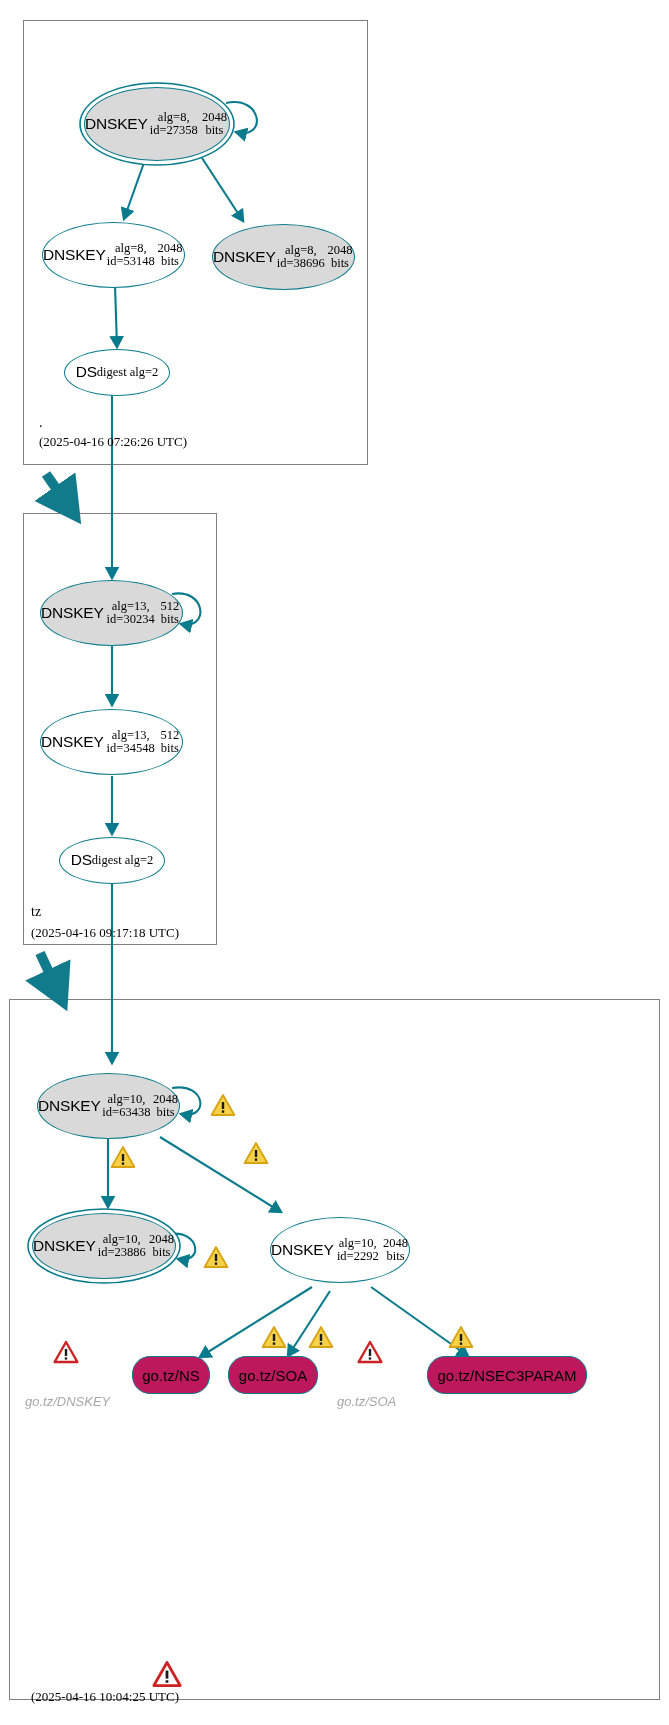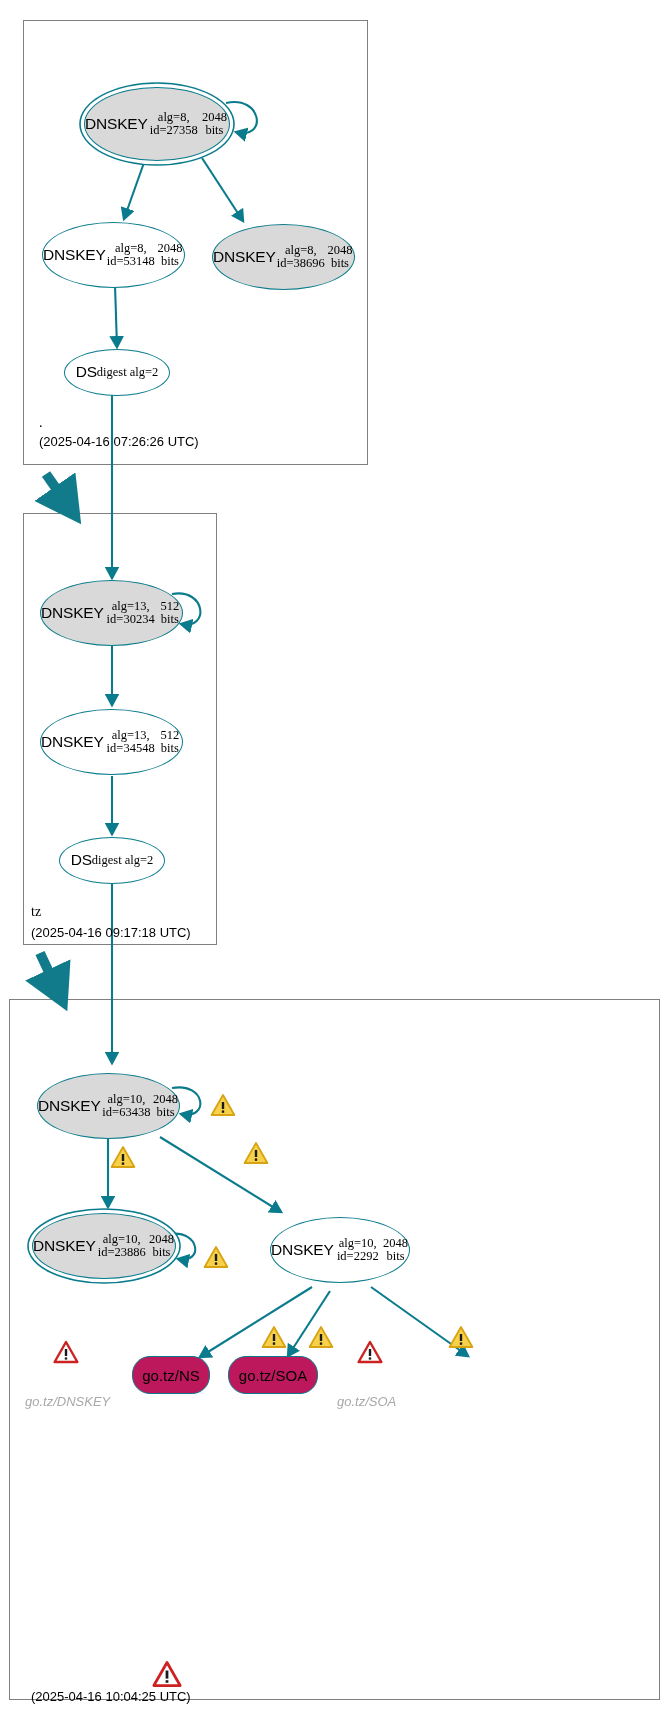--- a/index.html
+++ b/index.html
@@ -78,21 +78,21 @@
   }
   .zone-label {
     position: absolute;
     font-family: "Liberation Serif", "DejaVu Serif", serif;
     font-size: 14px;
     color: #000;
     white-space: nowrap;
   }
   .zone-time {
     position: absolute;
-    font-family: Liberation Sans, sans-serif;
+    font-family: Liberation Serif, serif;
     font-size: 13px;
     color: #000;
     white-space: nowrap;
     text-align: right;
   }
   .ghost-label {
     position: absolute;
     font-family: "Liberation Sans", "DejaVu Sans", sans-serif;
     font-style: italic;
     font-size: 13px;
@@ -224,20 +224,21 @@
   <div class="node ellipse plain" style="left:270px; top:1217px; width:140px; height:66px;">
     <span class="t1">DNSKEY</span>
     <span class="t2">alg=10, id=2292</span>
     <span class="t3">2048 bits</span>
   </div>
 
   <div class="rrset-box" style="left:132px; top:1356px; width:78px; height:38px;">go.tz/NS</div>
 
   <div class="rrset-box" style="left:228px; top:1356px; width:90px; height:38px;">go.tz/SOA</div>
 
+  <div class="rrset-box" style="left:427px; top:1356px; width:160px; height:38px;">go.tz/NSEC3PARAM</div>
 
   <div class="ghost-label" style="left:25px; top:1370px;">go.tz/DNSKEY</div>
   <div class="ghost-label" style="left:337px; top:1370px;">go.tz/SOA</div>
 
   <div class="zone-label" style="left:31px; top:1760px;margin-left:12px;">go.tz</div>
   <div class="zone-time" style="left:31px; top:1689px;">(2025-04-16 10:04:25 UTC)</div>
 
   <svg class="icon-warn" style="left:210px; top:1093px;" viewBox="0 0 26 24" xmlns="http://www.w3.org/2000/svg">
     <path d="M13 2 L24.4 22 L1.6 22 Z" fill="#f7d14a" stroke="#d8a312" stroke-width="1.8" stroke-linejoin="round"></path>
     <rect x="11.8" y="9" width="2.4" height="7" fill="#1a1a1a"></rect>

